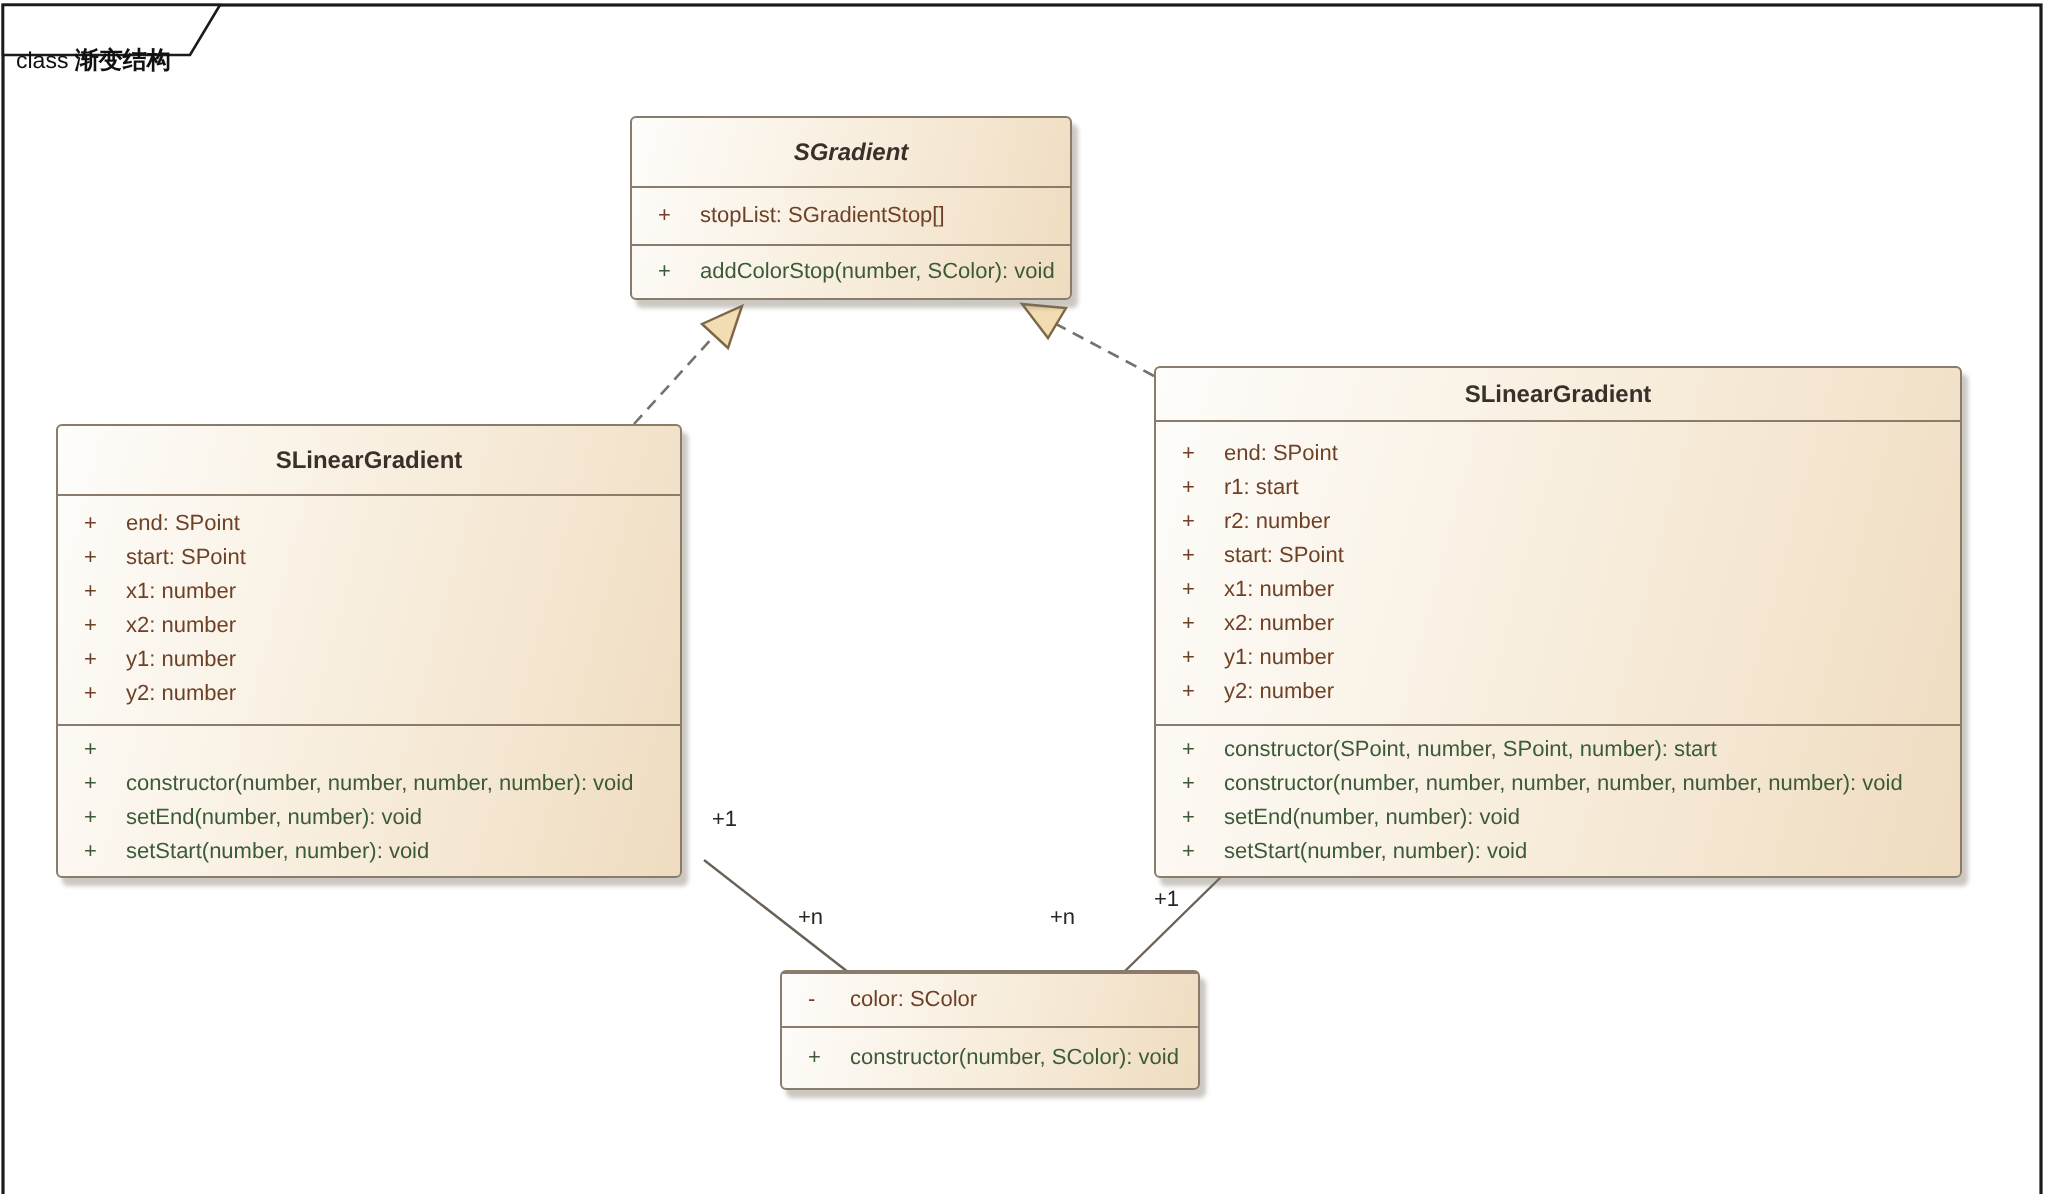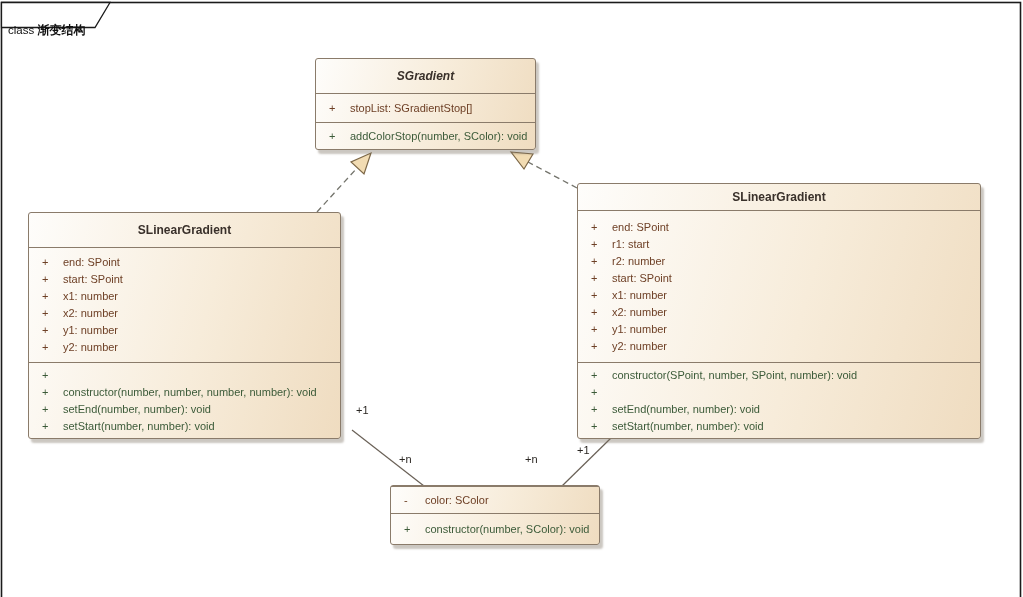--- a/index.html
+++ b/index.html
@@ -190,24 +190,25 @@
         <span class="mtext">y1: number</span>
       </div>
       <div class="member-row">
         <span class="vis">+</span>
         <span class="mtext">y2: number</span>
       </div>
     </div>
   <div class="cls-sec ops">
       <div class="member-row">
         <span class="vis">+</span>
-        <span class="mtext">constructor(SPoint, number, SPoint, number): void</span>
-      </div>
-      <div class="member-row">
-        <span class="vis">+</span>
+        <span class="mtext">constructor(SPoint, number, SPoint, number): start</span>
+      </div>
+      <div class="member-row">
+        <span class="vis">+</span>
+        <span class="mtext">constructor(number, number, number, number, number, number): void</span>
       </div>
       <div class="member-row">
         <span class="vis">+</span>
         <span class="mtext">setEnd(number, number): void</span>
       </div>
       <div class="member-row">
         <span class="vis">+</span>
         <span class="mtext">setStart(number, number): void</span>
       </div>
     </div>

